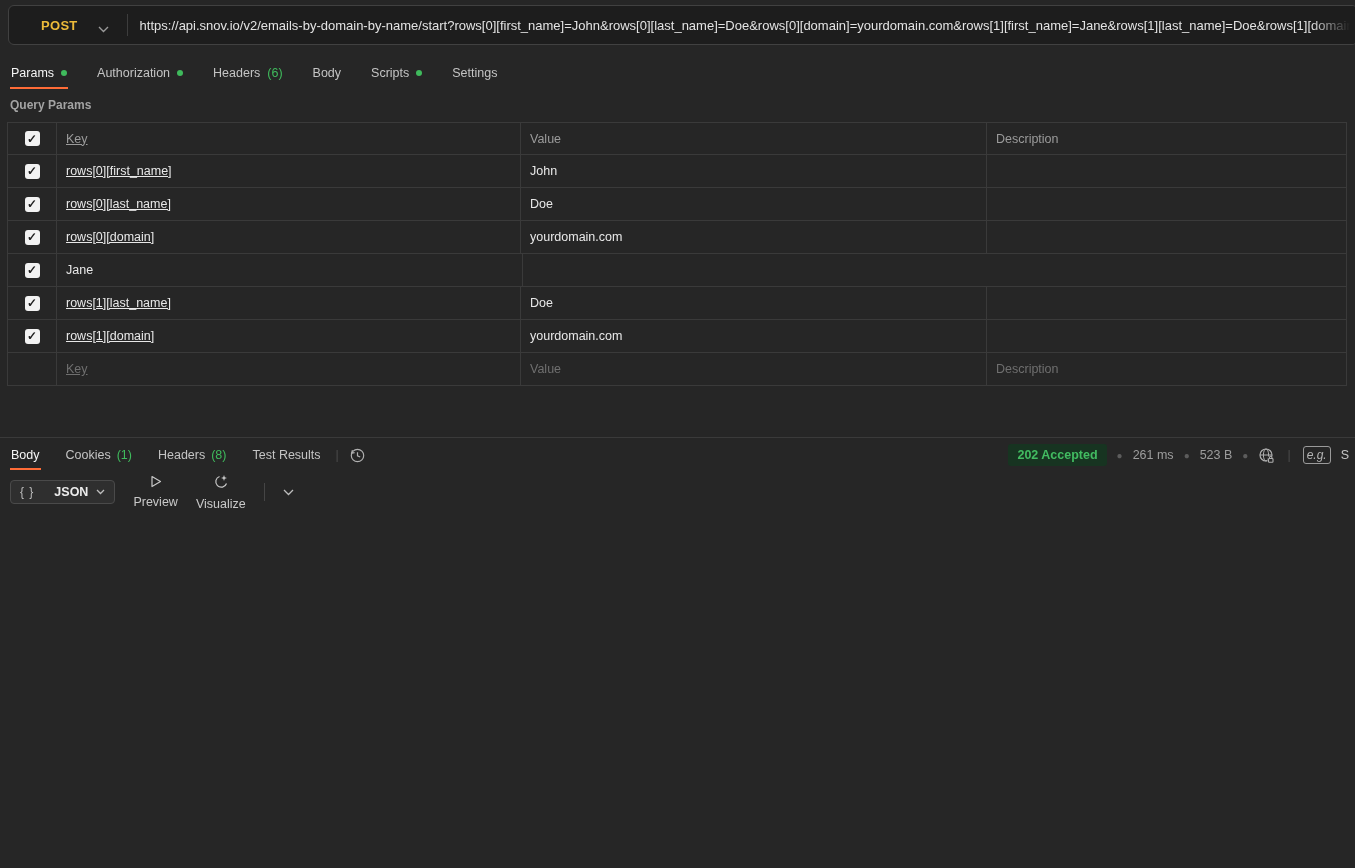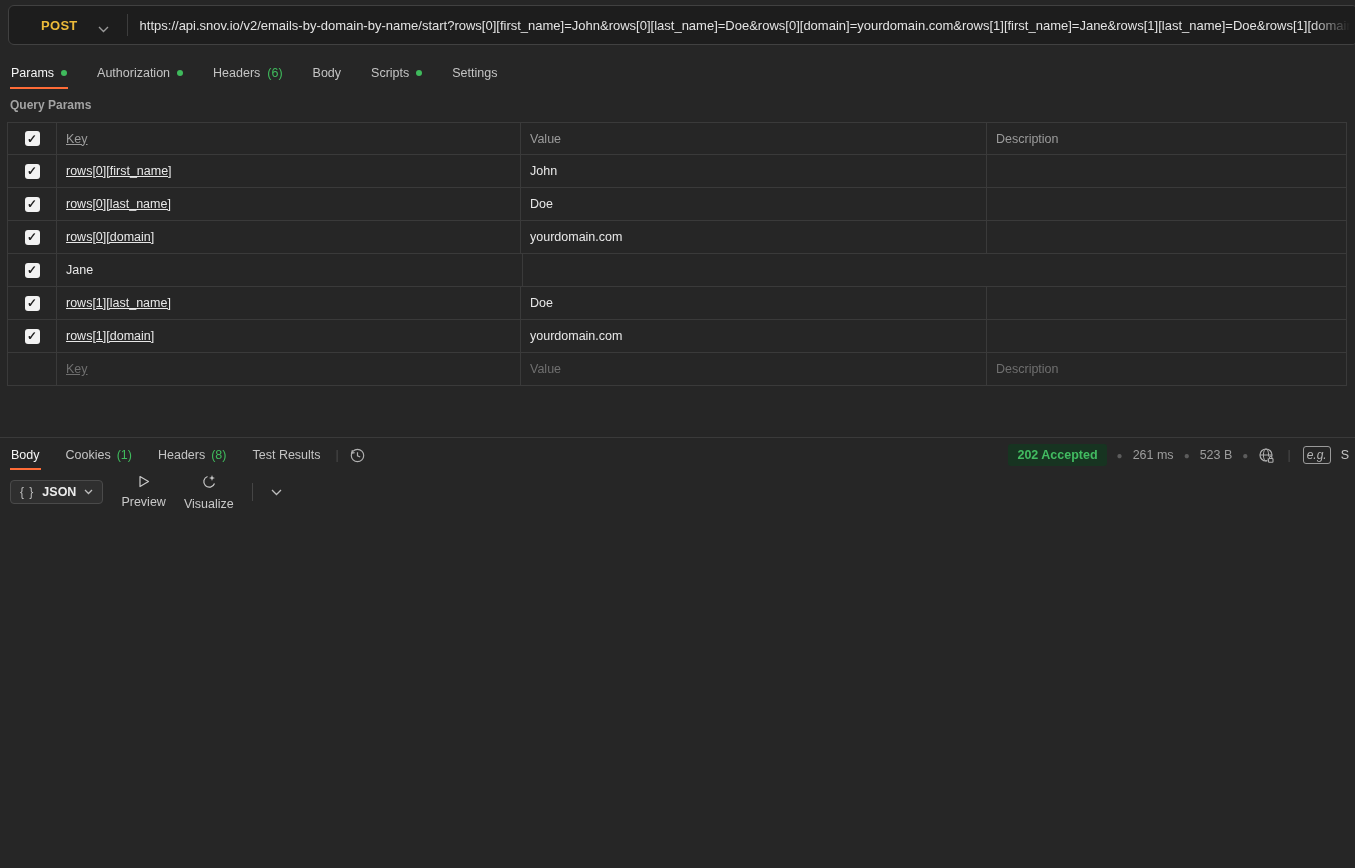--- a/index.html
+++ b/index.html
@@ -85,21 +85,21 @@
     font-size:12px; padding:2px 3px; line-height:1; font-style:italic;}
   .save-clip{ white-space:nowrap; color:#c4c4c4; }
 
   
   .resp-toolbar{ display:flex; align-items:center; height:32px; margin:4px 0 0 10px; gap:18px;}
   .format-pill{
     display:flex; align-items:center; gap:8px; background:#2f2f2f;
     border:1px solid #4a4a4a; border-radius:4px; padding:4px 9px; cursor:pointer;
   }
   .braces{ color:#bdbdbd; letter-spacing:1px; font-size:12px;}
-  .pill-label{ color:#ececec; font-weight:bold; }
+  .pill-label{ color:#ececec; font-weight:bold;margin-left:12px; }
   .tool-btn{ display:flex; align-items:center; gap:7px; color:#c9c9c9; cursor:pointer;flex-direction:column; }
   .tool-div{ width:1px; height:18px; background:#454545; }
   svg{ display:block; }
 </style>
 </head>
 <body>
 
 <div class="request-box">
   <div class="method">
     <span>POST</span>

